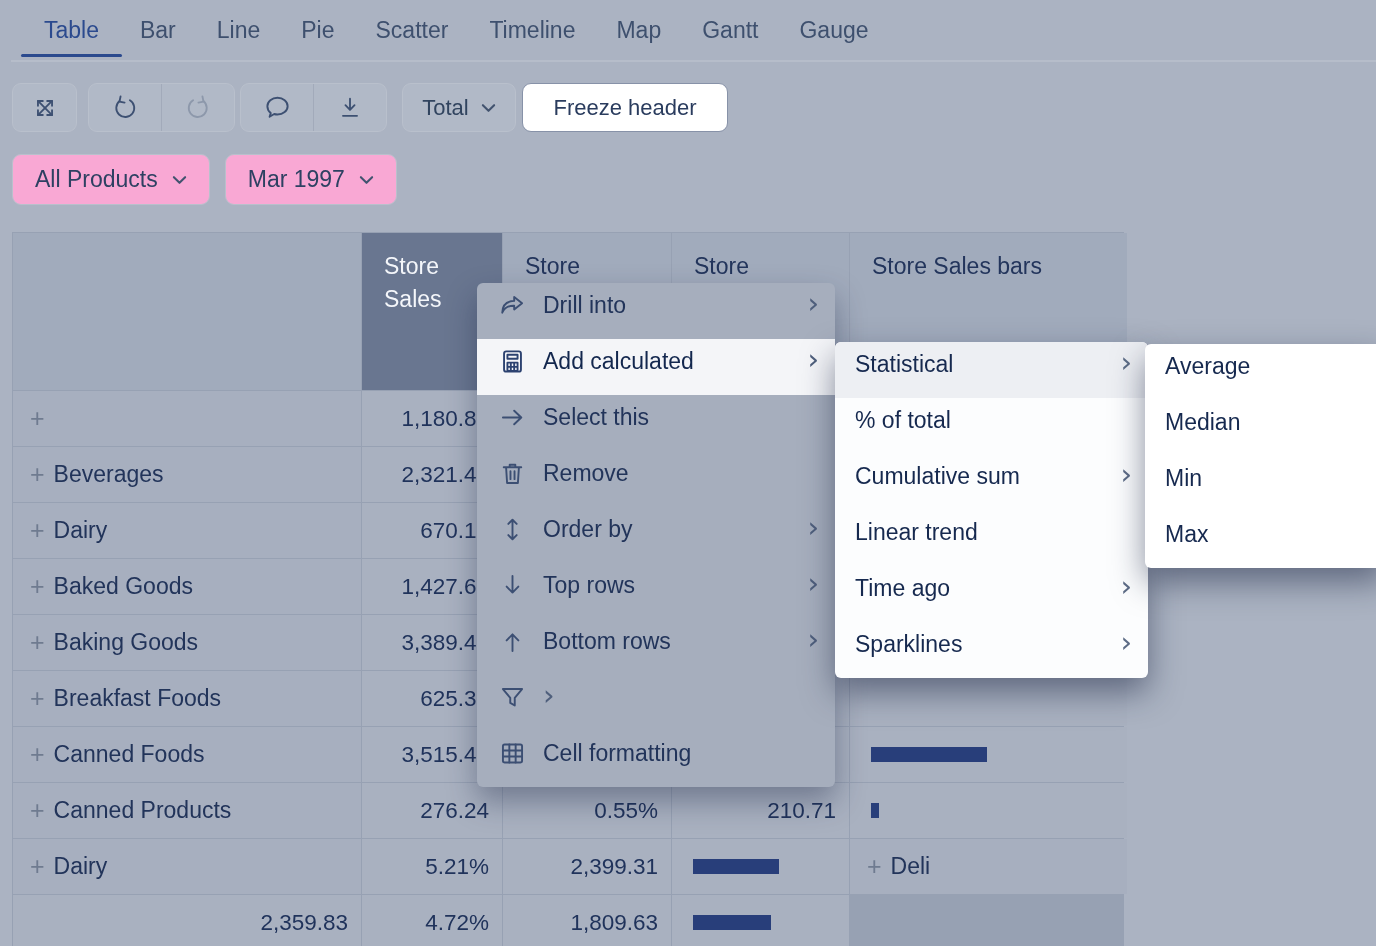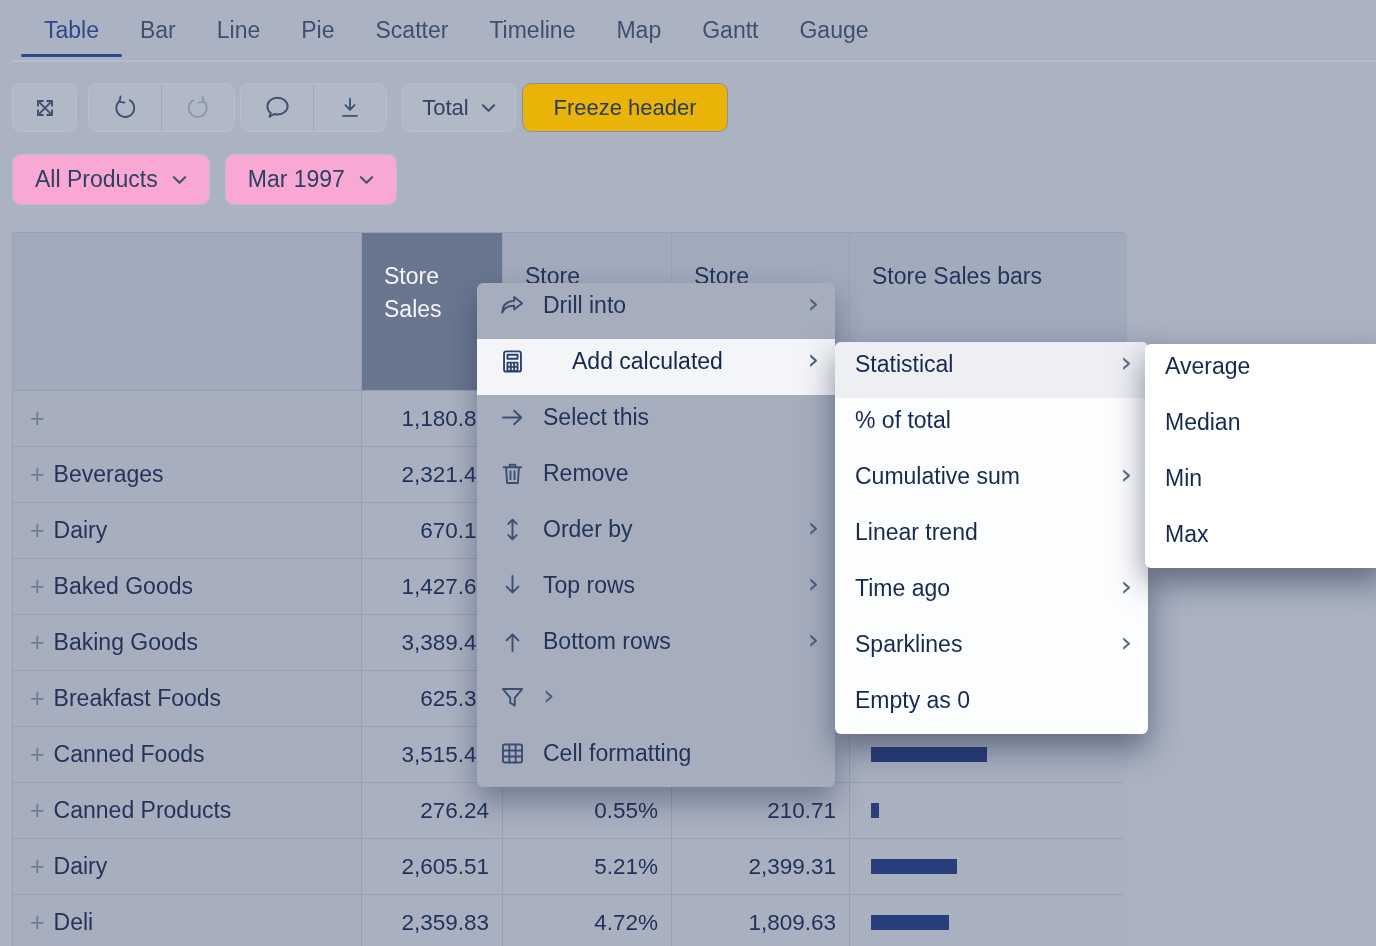--- a/index.html
+++ b/index.html
@@ -27,36 +27,36 @@
     height:49px;background:#b1b9c7;border:1px solid #b9c0cc;border-radius:9px;
     display:flex;align-items:center;justify-content:center;color:#3d5072;box-sizing:border-box;
   }
   .tbtn svg{stroke:#3d5072;fill:none;stroke-width:1.7;stroke-linecap:round;stroke-linejoin:round;}
   .tgroup{display:flex;padding:0;}
   .tgroup .half{width:72px;height:47px;display:flex;align-items:center;justify-content:center;}
   .tgroup .half + .half{border-left:1px solid #a2aaba;}
   .disabled svg{stroke:#8d98ab;}
   .total-btn{width:114px;gap:12px;font-size:22px;color:#31445f;}
   .total-btn svg{stroke:#42536f;stroke-width:2.2;}
-  .freeze-btn{width:206px;background:#eab308;border-color:#8792a8;font-size:22px;color:#2a3c5e;}
+  .freeze-btn{width:206px;background:#ffffff;border-color:#8792a8;font-size:22px;color:#2a3c5e;}
   
   .filters{position:absolute;left:12px;top:154px;display:flex;gap:15px;}
   .fbtn{
     height:51px;padding:0 22px;background:#f9a8d4;border:1px solid #b9c0cc;border-radius:9px;
     display:flex;align-items:center;gap:14px;font-size:23px;color:#2e4162;box-sizing:border-box;
   }
   .fbtn svg{stroke:#42536f;fill:none;stroke-width:2.2;stroke-linecap:round;stroke-linejoin:round;}
   
   .pivot{
     position:absolute;left:12px;top:232px;width:1110px;
     display:grid;grid-template-columns:348px 140px 168px 177px 277px;gap:1px;
     background:#97a1b3;border:1px solid #97a1b3;
   }
   .hd{height:157px;background:#a1abbc;color:#23355c;font-size:23px;
-      padding:27px 18px 0 22px;box-sizing:border-box;line-height:1.45;}
+      padding:17px 18px 0 22px;box-sizing:border-box;line-height:1.45;}
   .hd.sel{background:#697690;color:#f4f6fa;}
   .lab{height:55px;background:#a7afbf;display:flex;align-items:center;
        padding-left:17px;color:#22345a;font-size:23px;box-sizing:border-box;}
   .lab .plus{color:#6f7b90;font-size:25px;margin-right:9px;font-weight:400;}
   .val{height:55px;background:#a9b1c0;display:flex;align-items:center;justify-content:flex-end;
        padding-right:13px;color:#20335b;font-size:22.5px;box-sizing:border-box;}
   .barcell{height:55px;background:#a9b1c0;display:flex;align-items:center;
        padding-left:21px;box-sizing:border-box;}
   .bar{height:15px;background:#283e7a;}
   
@@ -64,21 +64,21 @@
   .ctx{
     left:477px;top:283px;width:358px;background:#a6aebd;z-index:5;
     box-shadow:0 14px 30px rgba(22,32,62,.38);
   }
   .mi{height:56px;display:flex;align-items:center;padding:0 16px 12px 22px;
       font-size:23px;color:#22345a;box-sizing:border-box;}
   .mi svg{width:27px;height:27px;margin-right:17px;flex:none;
       stroke:#3c4f73;fill:none;stroke-width:1.7;stroke-linecap:round;stroke-linejoin:round;}
   .mi .lbl{flex:1;}
   .chev{color:#4f5f7c;font-size:29px;line-height:1;margin-top:-3px;font-family:"DejaVu Sans",sans-serif;}
-  .mi.hl{background:#f4f5f8;color:#13274e;gap:29px;}
+  .mi.hl{background:#f4f5f8;color:#13274e;}
   .mi.hl svg{stroke:#2c4270;}
   .sub{
     left:835px;top:342px;width:313px;background:#fcfdfe;z-index:6;
     box-shadow:0 14px 32px rgba(22,32,62,.5);
   }
   .sub .mi{color:#16294f;padding-left:20px;}
   .sub .mi.hl2{background:#edeff3;}
   .sub .chev{color:#5d6c86;}
   .sub2{
     left:1145px;top:344px;width:240px;background:#ffffff;z-index:7;
@@ -241,21 +241,20 @@
   <div class="val">0.55%</div>
   <div class="val">210.71</div>
   <div class="barcell">
       <div class="bar" style="width: 8px;"></div>
     </div>
 
   <div class="lab">
       <span class="plus">+</span>
       <span>Dairy</span>
     </div>
-  <div class="val">2,605.51</div>
   <div class="val">5.21%</div>
   <div class="val">2,399.31</div>
   <div class="barcell">
       <div class="bar" style="width: 86px;"></div>
     </div>
 
   <div class="lab">
       <span class="plus">+</span>
       <span>Deli</span>
     </div>
@@ -348,23 +347,20 @@
     <span class="lbl">Linear trend</span>
   </div>
   <div class="mi">
     <span class="lbl">Time ago</span>
     <span class="chev">›</span>
   </div>
   <div class="mi">
     <span class="lbl">Sparklines</span>
     <span class="chev">›</span>
   </div>
-  <div class="mi">
-    <span class="lbl">Empty as 0</span>
-  </div>
 </div>
 
 <div class="menu sub2">
   <div class="mi">
     <span class="lbl">Average</span>
   </div>
   <div class="mi">
     <span class="lbl">Median</span>
   </div>
   <div class="mi">

